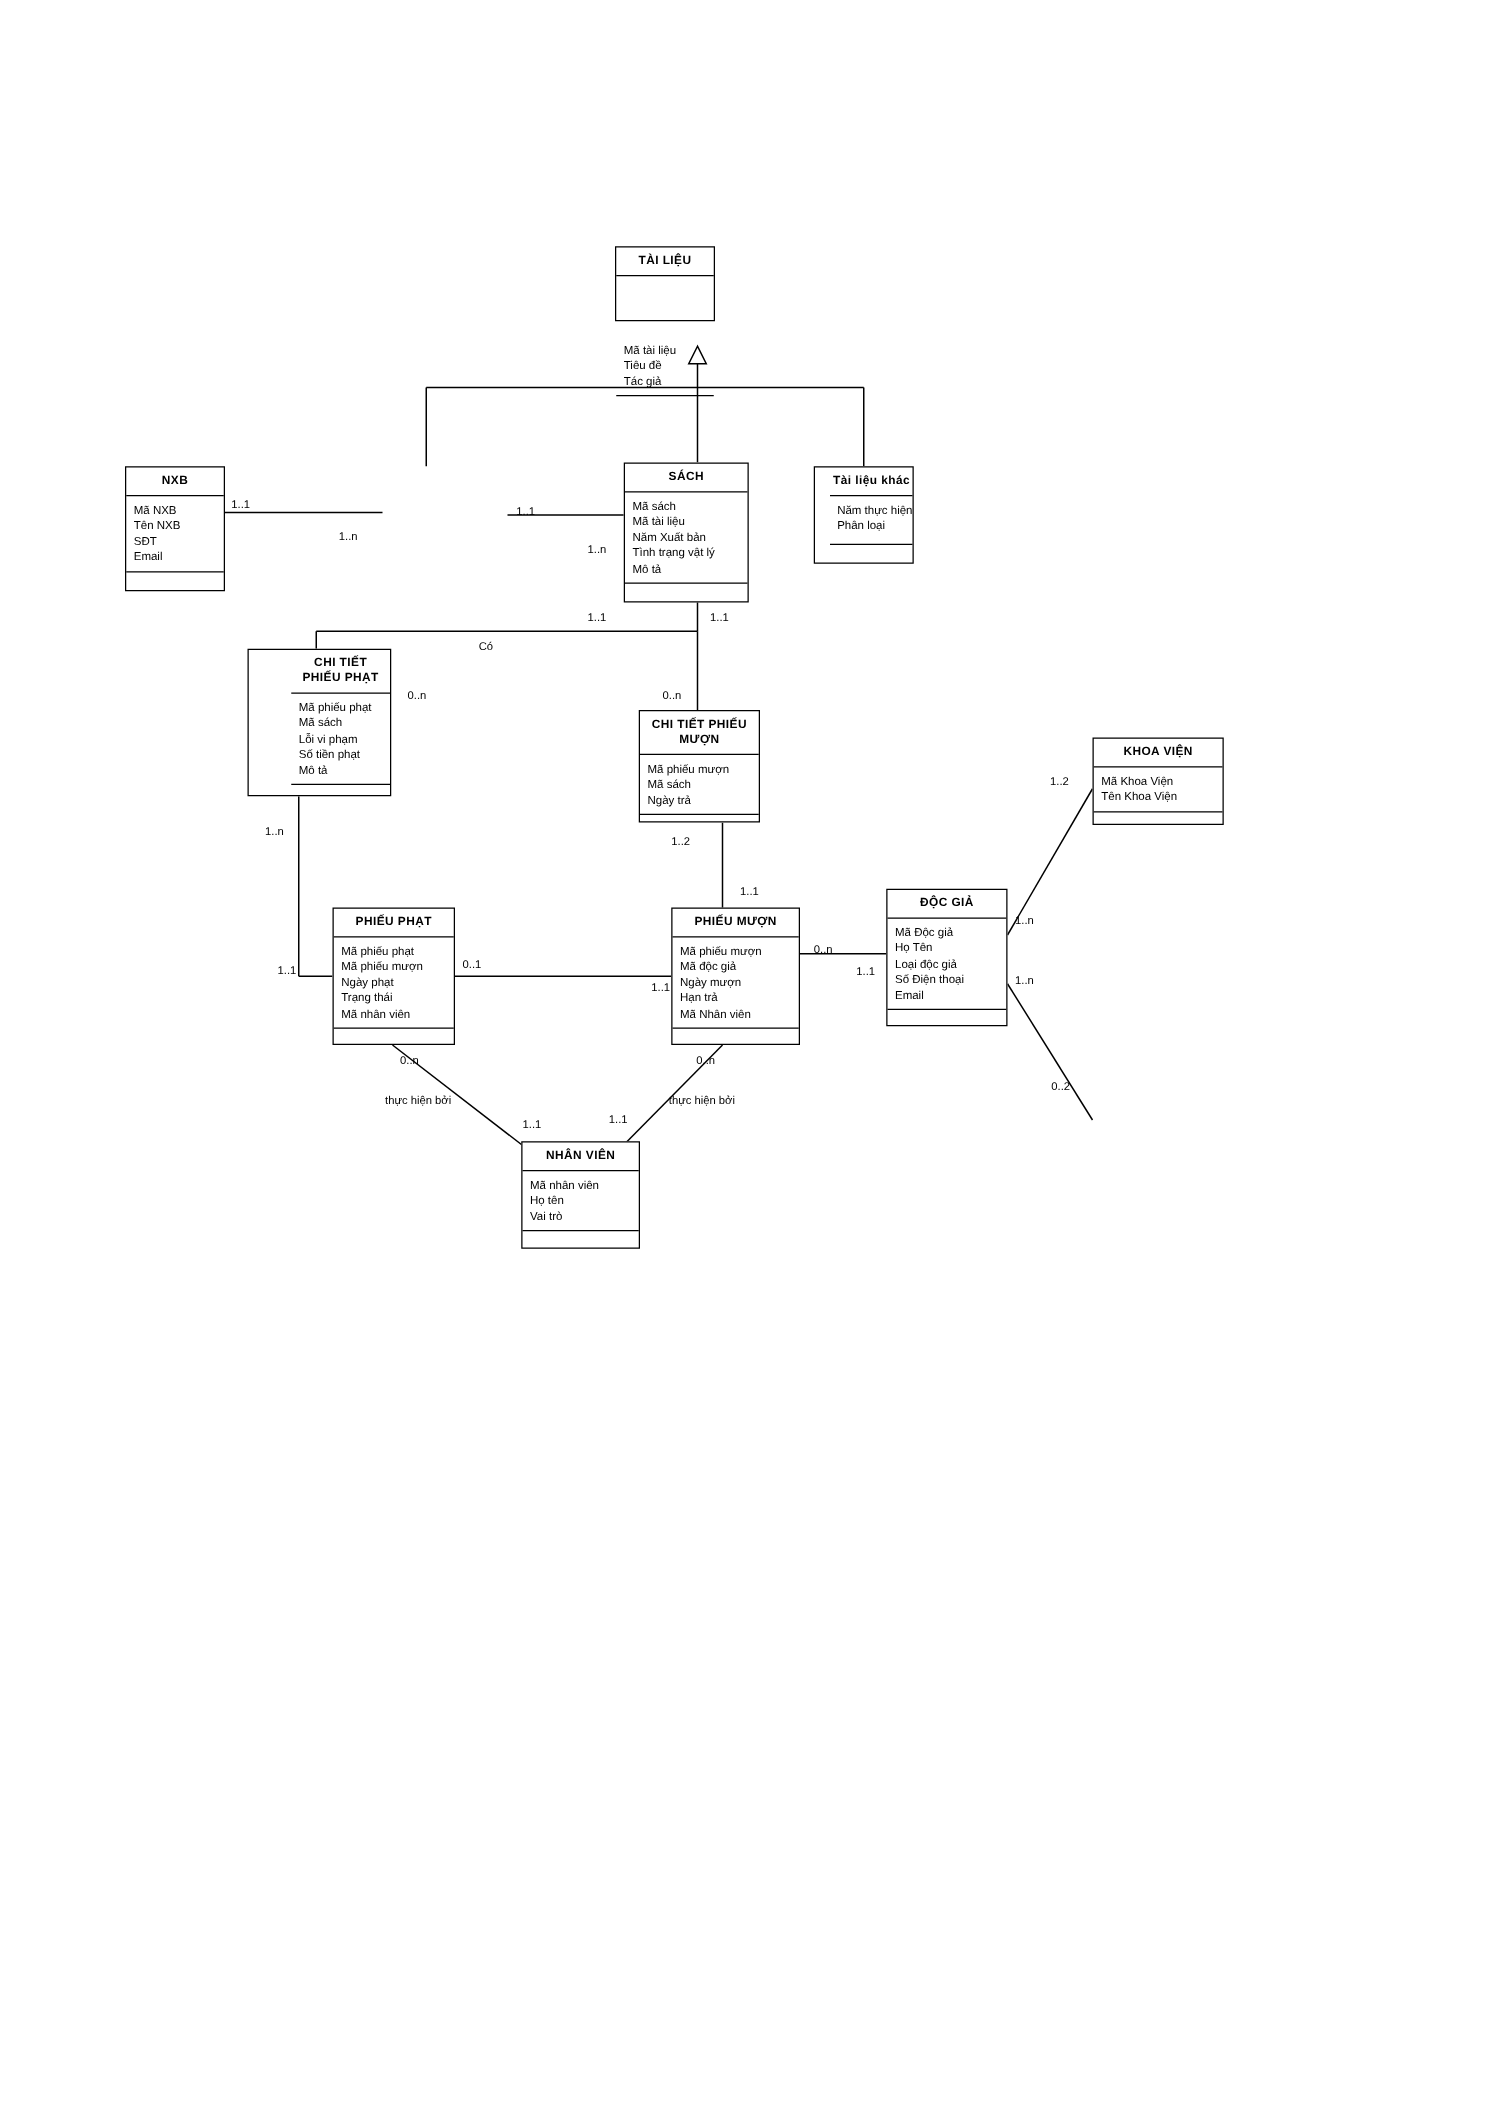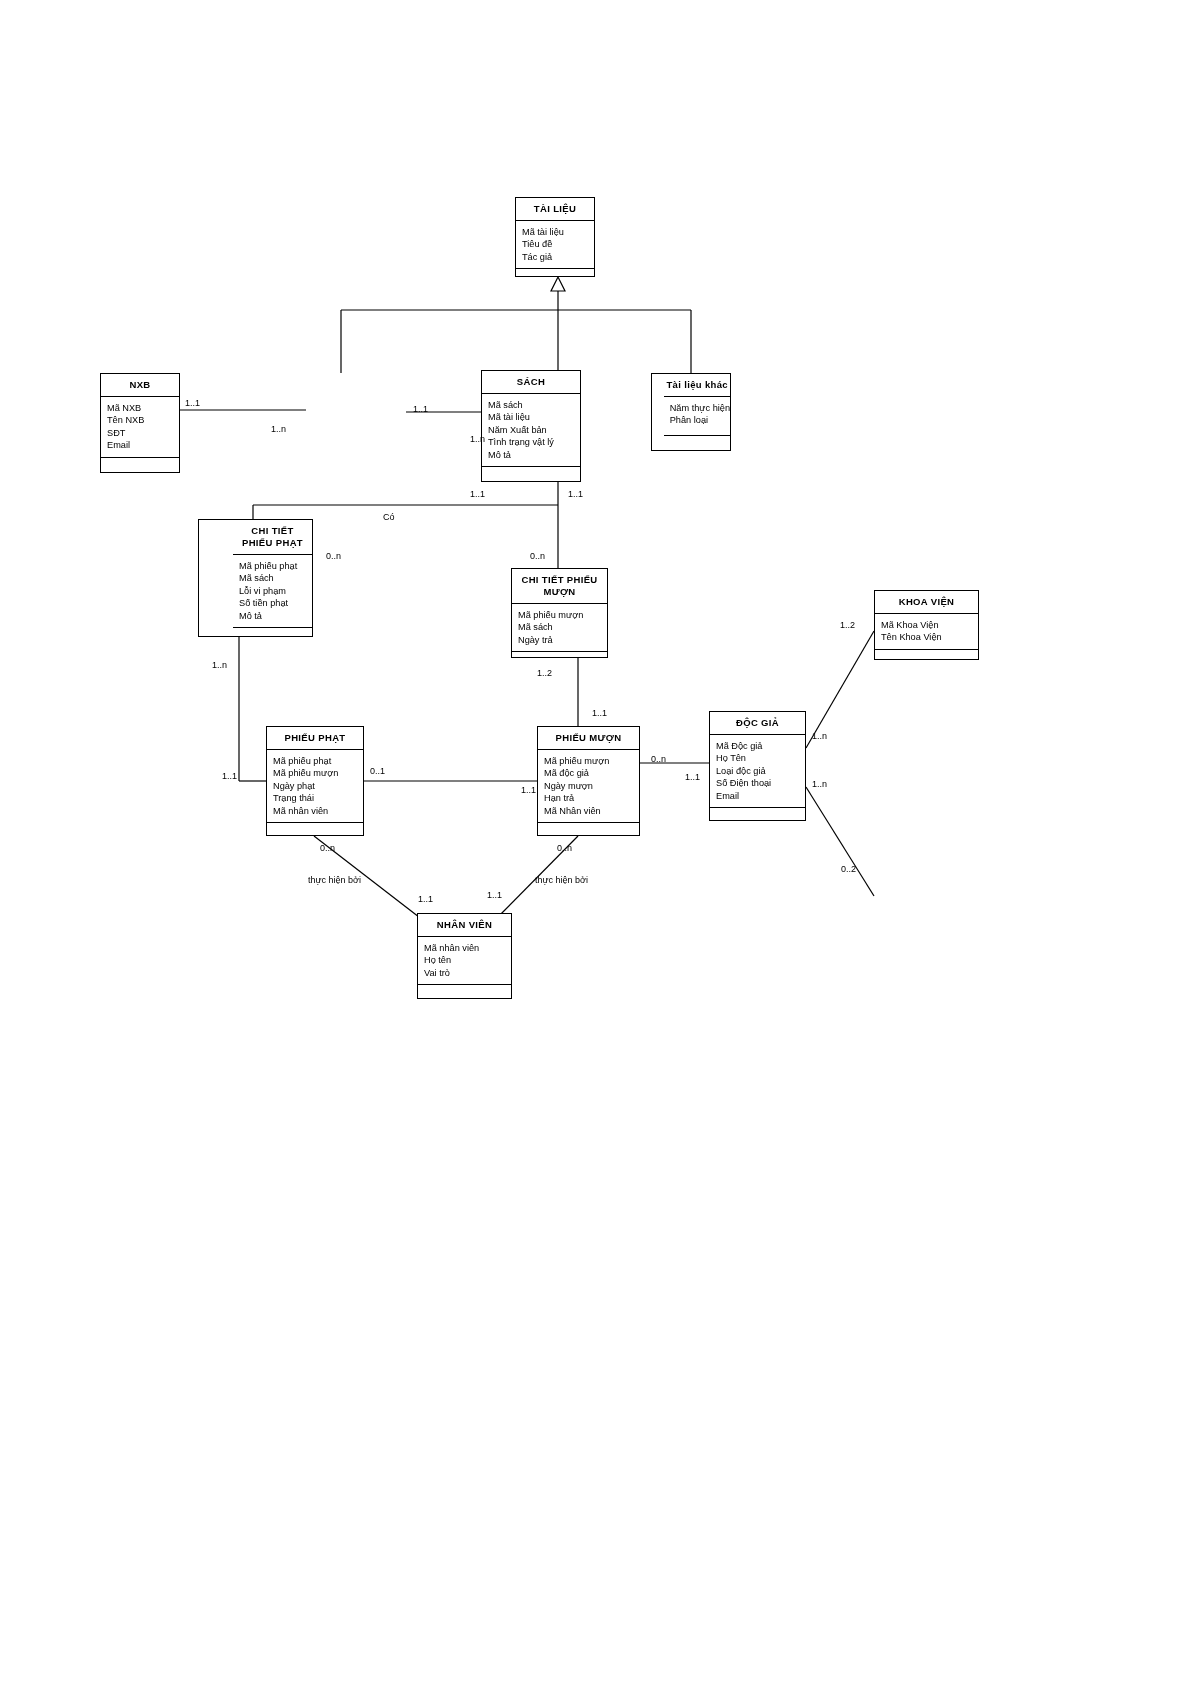--- a/index.html
+++ b/index.html
@@ -110,21 +110,21 @@
       <path d="M 806 748 L 874 631"></path>
 
       <path d="M 806 787 L 874 896"></path>
 
       <path d="M 314 836 L 428 924"></path>
 
       <path d="M 578 836 L 491 924"></path>
     </g>
   </svg>
 
-  <div class="uml-class" style="left:515px; top:197px; width:80px; height:80px;">
+  <div class="uml-class" style="left:492px; top:197px; width:80px; height:60px;gap:48px;">
     <div class="uml-name">TÀI LIỆU</div>
     <div class="uml-attrs">
       <div>Mã tài liệu</div>
       <div>Tiêu đề</div>
       <div>Tác giả</div>
     </div>
     <div class="uml-ops"></div>
   </div>
 
   <div class="uml-class" style="left:100px; top:373px; width:80px; height:100px;">
@@ -132,21 +132,21 @@
     <div class="uml-attrs">
       <div>Mã NXB</div>
       <div>Tên NXB</div>
       <div>SĐT</div>
       <div>Email</div>
     </div>
     <div class="uml-ops"></div>
   </div>
 
 
-  <div class="uml-class" style="left:481px; top:370px; width:100px; height:112px;">
+  <div class="uml-class" style="left:499px; top:370px; width:100px; height:112px;">
     <div class="uml-name">SÁCH</div>
     <div class="uml-attrs">
       <div>Mã sách</div>
       <div>Mã tài liệu</div>
       <div>Năm Xuất bản</div>
       <div>Tình trạng vật lý</div>
       <div>Mô tả</div>
     </div>
     <div class="uml-ops"></div>
   </div>

